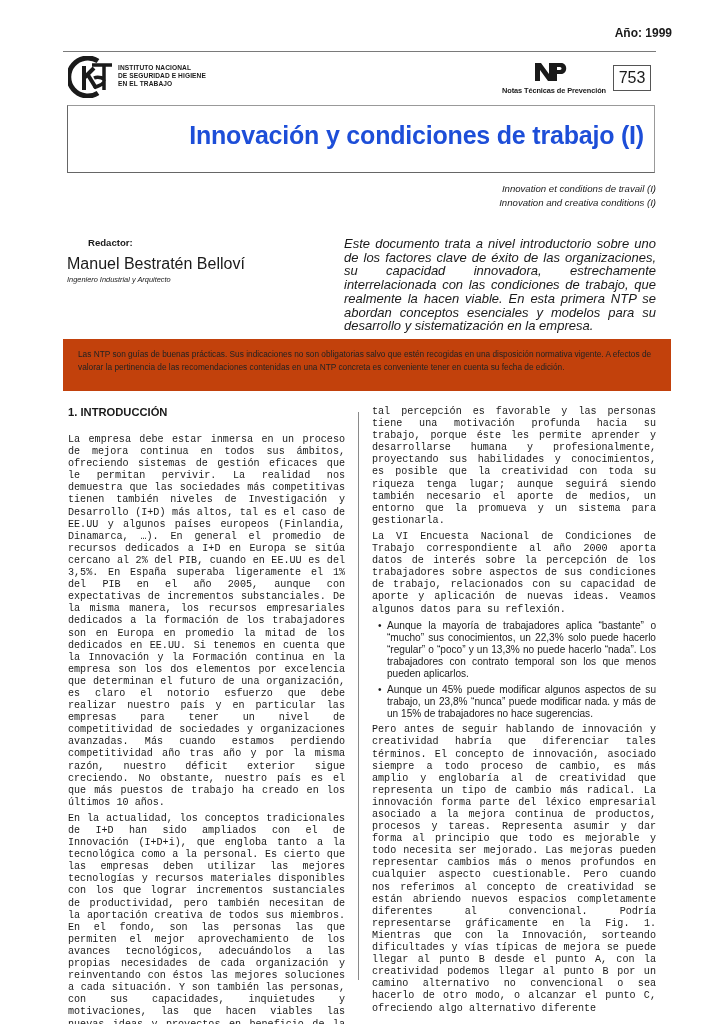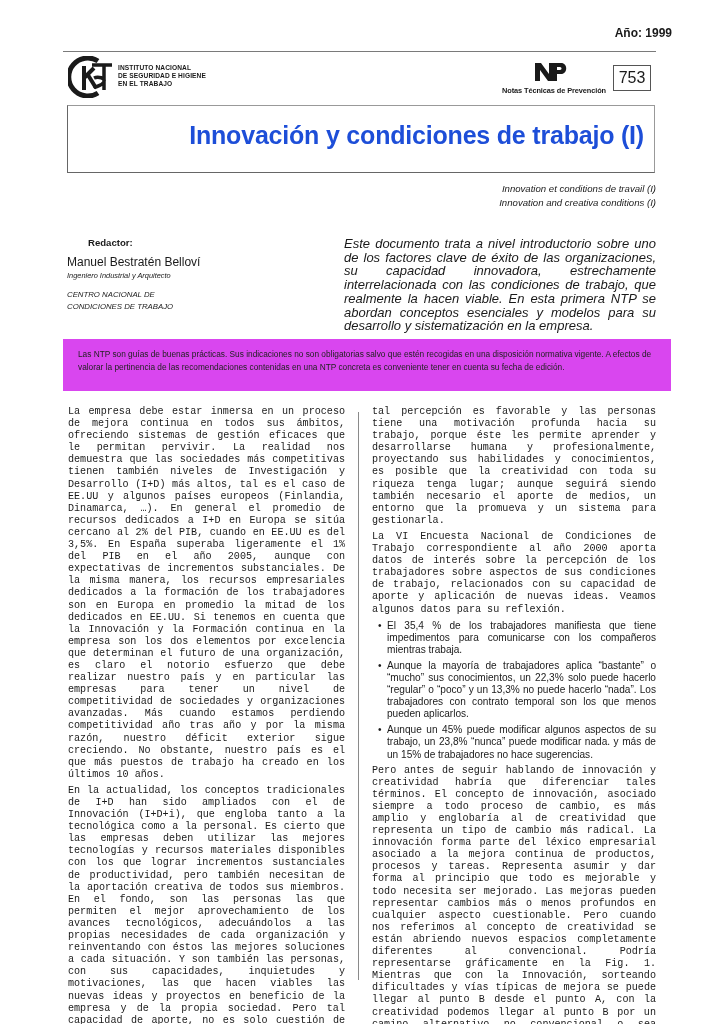--- a/index.html
+++ b/index.html
@@ -20,27 +20,27 @@
     font-size: 16px; display: flex; align-items: center; justify-content: center; box-sizing: border-box; }
 
   .title-box { left: 67px; top: 105px; width: 588px; height: 68px;
     border-left: 1px solid #666; border-bottom: 1px solid #666; border-top: 1px solid #999; border-right: 1px solid #999; box-sizing: border-box; }
   .title { right: 80px; top: 121px; font-size: 25px; font-weight: bold; letter-spacing: -0.2px; color: #1d4ed8; }
 
   .sub-titles { right: 68px; top: 182px; text-align: right; font-style: italic; font-size: 9.6px; line-height: 13.5px; }
 
   .redactor { left: 67px; top: 237px; width: 230px; }
   .redactor .lbl { font-size: 9.6px; font-weight: bold; margin-bottom: 7px; padding-left: 21px; }
-  .redactor .name { font-size: 12px; margin-bottom: 2px; }
+  .redactor .name { font-size: 16px; margin-bottom: 2px; }
   .redactor .role { font-size: 7.4px; font-style: italic; margin-bottom: 9px; }
   .redactor .center { font-size: 7.8px; font-style: italic; line-height: 12px; }
 
   .abstract { left: 344px; top: 237px; width: 312px; font-size: 13px; font-style: italic; line-height: 13.7px; text-align: justify; }
 
-  .notice { left: 63px; top: 339px; width: 608px; height: 52px; background: #d946ef; box-sizing: border-box;
+  .notice { left: 63px; top: 339px; width: 608px; height: 52px; background: #c2410c; box-sizing: border-box;
     padding: 9px 12px 0 15px; font-size: 8.3px; line-height: 12.7px; color: #222; }
 
   .col { font-size: 10.1px; line-height: 12.1px; text-align: justify; }
   .col p { margin: 0 0 4px 0; font-family: Liberation Mono, monospace; }
   .col-left { left: 68px; top: 406px; width: 277px; }
   .col-right { left: 372px; top: 406px; width: 284px; }
   .col-divider { left: 358px; top: 412px; width: 1px; height: 568px; background: #8a8a8a; }
   .section-title { font-size: 11.2px; font-weight: bold; margin: 0 0 16px 0; line-height: 12px; }
 
   ul.bullets { list-style: none; margin: 0 0 4px 0; padding: 0 0 0 15px; }
@@ -76,39 +76,35 @@
 
 <div class="abs sub-titles">
   <div>Innovation et conditions de travail (I)</div>
   <div>Innovation and creativa conditions (I)</div>
 </div>
 
 <div class="abs redactor">
   <div class="lbl">Redactor:</div>
   <div class="name">Manuel Bestratén Belloví</div>
   <div class="role">Ingeniero Industrial y Arquitecto</div>
-  <div class="center">
-    <div>CENTRO NACIONAL DE</div>
-    <div>CONDICIONES DE TRABAJO</div>
-  </div>
 </div>
 
 <div class="abs abstract">Este documento trata a nivel introductorio sobre uno de los factores clave de éxito de las organizaciones, su capacidad innovadora, estrechamente interrelacionada con las condiciones de trabajo, que realmente la hacen viable. En esta primera NTP se abordan conceptos esenciales y modelos para su desarrollo y sistematización en la empresa.</div>
 
 <div class="abs notice">Las NTP son guías de buenas prácticas. Sus indicaciones no son obligatorias salvo que estén recogidas en una disposición normativa vigente. A efectos de valorar la pertinencia de las recomendaciones contenidas en una NTP concreta es conveniente tener en cuenta su fecha de edición.</div>
 
 <div class="abs col-divider"></div>
 
 <div class="abs col col-left">
+  <div class="section-title">1. INTRODUCCIÓN</div>
   <p>La empresa debe estar inmersa en un proceso de mejora continua en todos sus ámbitos, ofreciendo sistemas de gestión eficaces que le permitan pervivir. La realidad nos demuestra que las sociedades más competitivas tienen también niveles de Investigación y Desarrollo (I+D) más altos, tal es el caso de EE.UU y algunos países europeos (Finlandia, Dinamarca, …). En general el promedio de recursos dedicados a I+D en Europa se sitúa cercano al 2% del PIB, cuando en EE.UU es del 3,5%. En España superaba ligeramente el 1% del PIB en el año 2005, aunque con expectativas de incrementos substanciales. De la misma manera, los recursos empresariales dedicados a la formación de los trabajadores son en Europa en promedio la mitad de los dedicados en EE.UU. Si tenemos en cuenta que la Innovación y la Formación continua en la empresa son los dos elementos por excelencia que determinan el futuro de una organización, es claro el notorio esfuerzo que debe realizar nuestro país y en particular las empresas para tener un nivel de competitividad de sociedades y organizaciones avanzadas. Más cuando estamos perdiendo competitividad año tras año y por la misma razón, nuestro déficit exterior sigue creciendo. No obstante, nuestro país es el que más puestos de trabajo ha creado en los últimos 10 años.</p>
   <p>En la actualidad, los conceptos tradicionales de I+D han sido ampliados con el de Innovación  (I+D+i), que engloba tanto a la tecnológica como a la personal. Es cierto que las empresas deben utilizar las mejores tecnologías y recursos materiales disponibles con los que lograr incrementos sustanciales de productividad, pero también necesitan de la aportación creativa de todos sus miembros. En el fondo, son las personas las que permiten el mejor aprovechamiento de los avances tecnológicos, adecuándolos a las propias necesidades de cada organización y reinventando con éstos las mejores soluciones a cada situación. Y son también las personas, con sus capacidades, inquietudes y motivaciones, las que hacen viables las nuevas ideas y proyectos en beneficio de la empresa y de la propia sociedad. Pero tal capacidad de aporte, no es solo cuestión de competencia, habilidades y como no, de exigencia. Es necesario que las personas tengan un verdadero interés y estén motivadas para hacerlo, y ello depende en parte de la percepción que tengan de sus condiciones de trabajo. Solo cuando</p>
 </div>
 
 <div class="abs col col-right">
   <p>tal percepción es favorable y las personas tiene una motivación profunda hacia su trabajo, porque éste les permite aprender y desarrollarse humana y profesionalmente, proyectando sus habilidades y conocimientos, es posible que la creatividad con toda su riqueza tenga lugar; aunque seguirá siendo también necesario el aporte de medios, un entorno que la promueva y un sistema para gestionarla.</p>
   <p>La VI Encuesta Nacional de Condiciones de Trabajo correspondiente al año 2000 aporta datos de interés sobre la percepción de los trabajadores sobre aspectos de sus condiciones de trabajo, relacionados con su capacidad de aporte y aplicación de nuevas ideas. Veamos algunos datos para su reflexión.</p>
   <ul class="bullets">
-    <li>El 35,4 % de los trabajadores manifiesta que tiene impedimentos para comunicarse con los compañeros mientras trabaja.</li>
     <li>Aunque la mayoría de trabajadores aplica “bastante” o “mucho” sus conocimientos, un 22,3% solo puede hacerlo “regular” o “poco” y un 13,3% no puede hacerlo “nada”. Los trabajadores con contrato temporal son los que menos pueden aplicarlos.</li>
     <li>Aunque un 45% puede modificar algunos aspectos de su trabajo, un 23,8% “nunca” puede modificar nada. y más de un 15% de trabajadores no hace sugerencias.</li>
   </ul>
   <p>Pero antes de seguir hablando de innovación y creatividad habría que diferenciar tales términos. El concepto de innovación, asociado siempre a todo proceso de cambio, es más amplio y englobaría al de creatividad que representa un tipo de cambio más radical. La innovación forma parte del léxico empresarial asociado a la mejora continua de productos, procesos y tareas. Representa asumir y dar forma al principio que todo es mejorable y todo necesita ser mejorado. Las mejoras pueden representar cambios más o menos profundos en cualquier aspecto cuestionable. Pero cuando nos referimos al concepto de creatividad se están abriendo nuevos espacios completamente diferentes al convencional. Podría representarse gráficamente en la Fig. 1. Mientras que con la Innovación, sorteando dificultades y vías típicas de mejora se puede llegar al punto B desde el punto A, con la creatividad podemos llegar al punto B por un camino alternativo no convencional o sea hacerlo de otro modo, o alcanzar el punto C, ofreciendo algo alternativo diferente</p>
 </div>
 
 </body></html>

